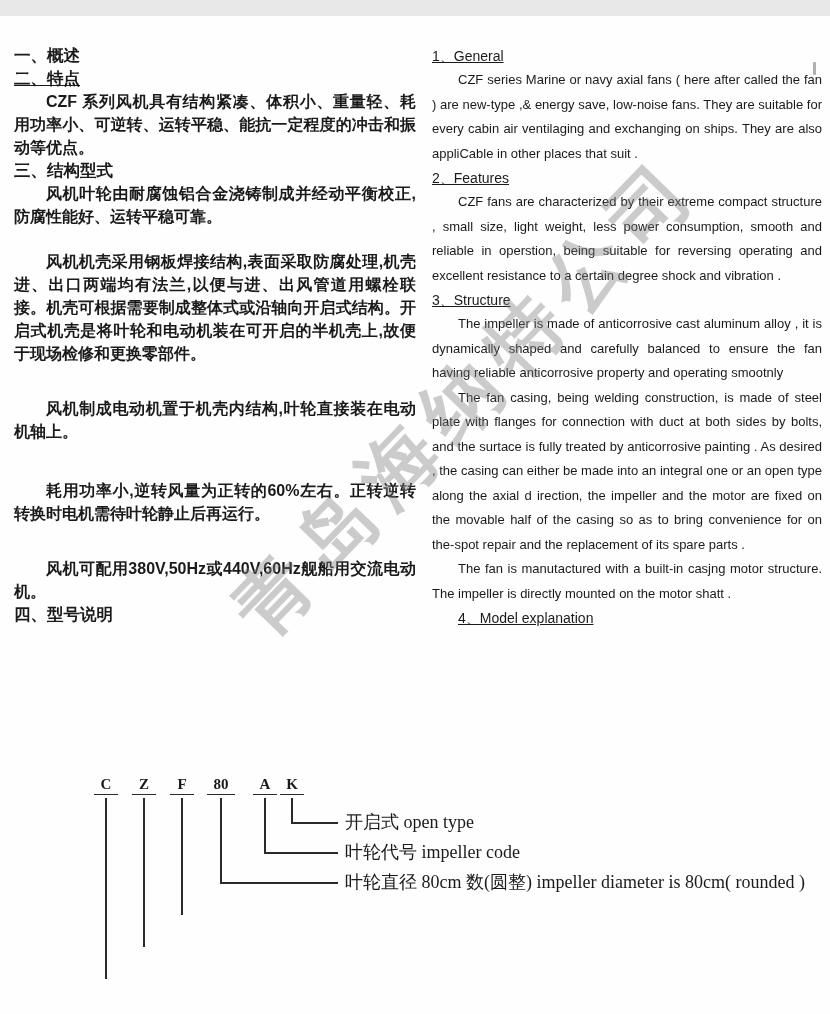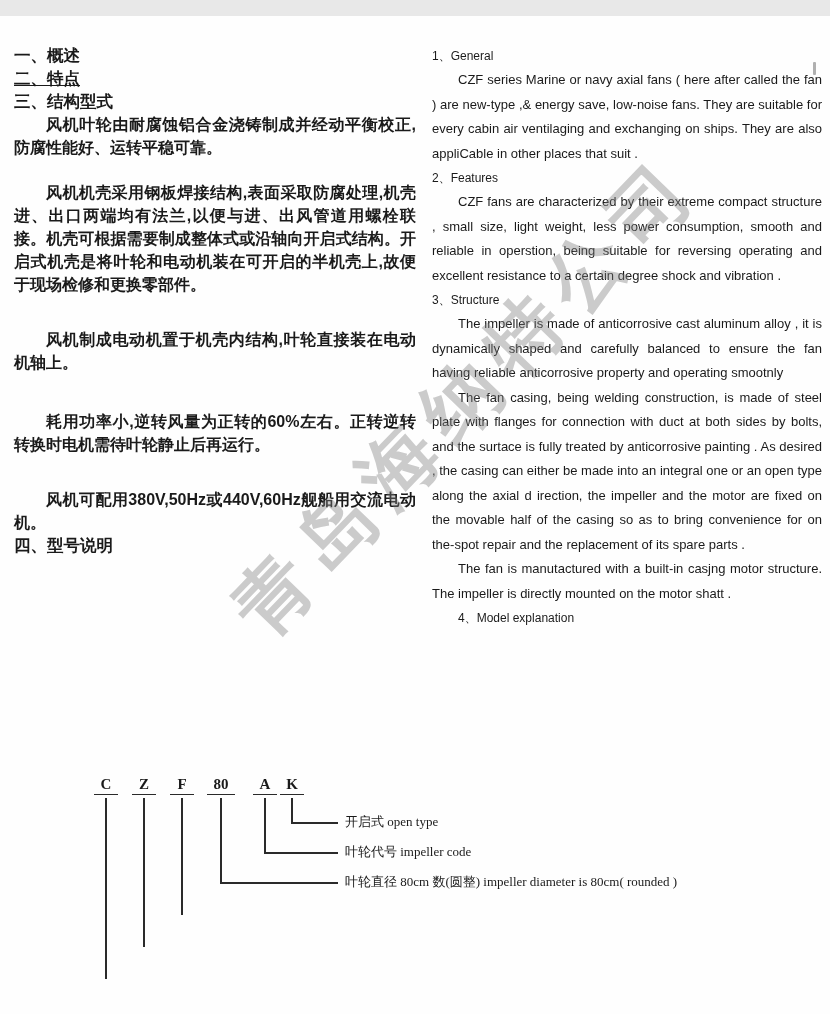--- a/index.html
+++ b/index.html
@@ -41,23 +41,24 @@
   .mt-struct{margin-top:56px;}
   .mt-p2{margin-top:22px !important;}
   .mt-p3{margin-top:32px !important;}
   .mt-p4{margin-top:36px !important;}
   .mt-p5{margin-top:32px !important;}
   .mt-model{margin-top:2px;}
 
   
   .col-right h4{
     margin:0;
-    font-size:12px;
+    font-size:14px;
     line-height:24px;
     font-weight:normal;
+    text-decoration:underline;
   }
   .col-right p{
     margin:0;
     font-size:13px;
     line-height:24.5px;
     text-align:justify;
     text-indent:2em;
   }
   .gap-rev{margin-top:22px !important;}
   .gap-match{margin-top:26px !important;}
@@ -85,21 +86,21 @@
   .v-f{left:181px;height:117px;}
   .v-80{left:220px;height:84px;}
   .v-a{left:264px;height:54px;}
   .v-k{left:291px;height:24px;}
   .hline{position:absolute;height:1.6px;background:#2a2a2a;}
   .h-k{top:46px;left:291px;width:47px;}
   .h-a{top:76px;left:264px;width:74px;}
   .h-80{top:106px;left:220px;width:118px;}
   .mlabel{
     position:absolute;left:345px;
-    font-size:13px;line-height:20px;
+    font-size:18px;line-height:20px;
     font-family:"Liberation Serif","DejaVu Serif",serif;
     white-space:nowrap;
   }
   .t-k{top:36px;} .t-a{top:66px;} .t-80{top:96px;}
 
   
   .watermark{
     position:absolute;
     left:248px;top:556px;
     transform:rotate(-46deg);
@@ -128,20 +129,21 @@
 <div class="page">
 
   <div class="artifact"></div>
 
   <div class="columns">
 
     <div class="col col-left">
       <h3>一、概述</h3>
 
       <h3 class="mt-feat">二、特点</h3>
+      <p>CZF 系列风机具有结构紧凑、体积小、重量轻、耗用功率小、可逆转、运转平稳、能抗一定程度的冲击和振动等优点。</p>
 
       <h3 class="mt-struct">三、结构型式</h3>
       <p>风机叶轮由耐腐蚀铝合金浇铸制成并经动平衡校正,防腐性能好、运转平稳可靠。</p>
       <p class="mt-p2">风机机壳采用钢板焊接结构,表面采取防腐处理,机壳进、出口两端均有法兰,以便与进、出风管道用螺栓联接。机壳可根据需要制成整体式或沿轴向开启式结构。开启式机壳是将叶轮和电动机装在可开启的半机壳上,故便于现场检修和更换零部件。</p>
       <p class="mt-p3">风机制成电动机置于机壳内结构,叶轮直接装在电动机轴上。</p>
       <p class="mt-p4">耗用功率小,逆转风量为正转的60%左右。正转逆转转换时电机需待叶轮静止后再运行。</p>
       <p class="mt-p5">风机可配用380V,50Hz或440V,60Hz舰船用交流电动机。</p>
 
       <h3 class="mt-model">四、型号说明</h3>
     </div>

